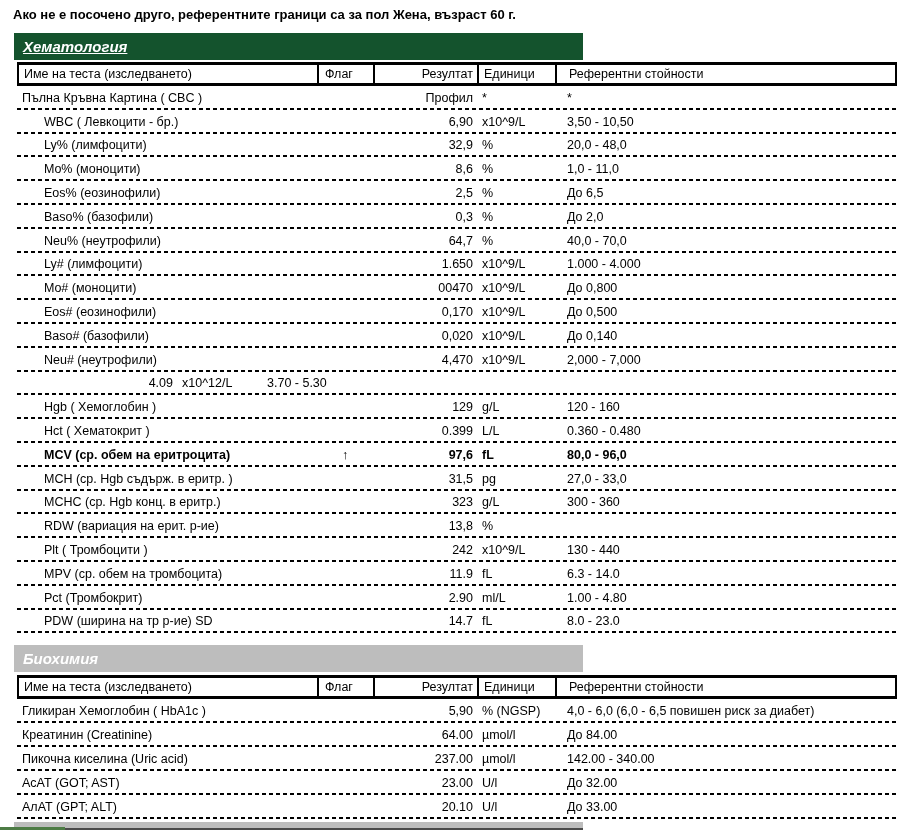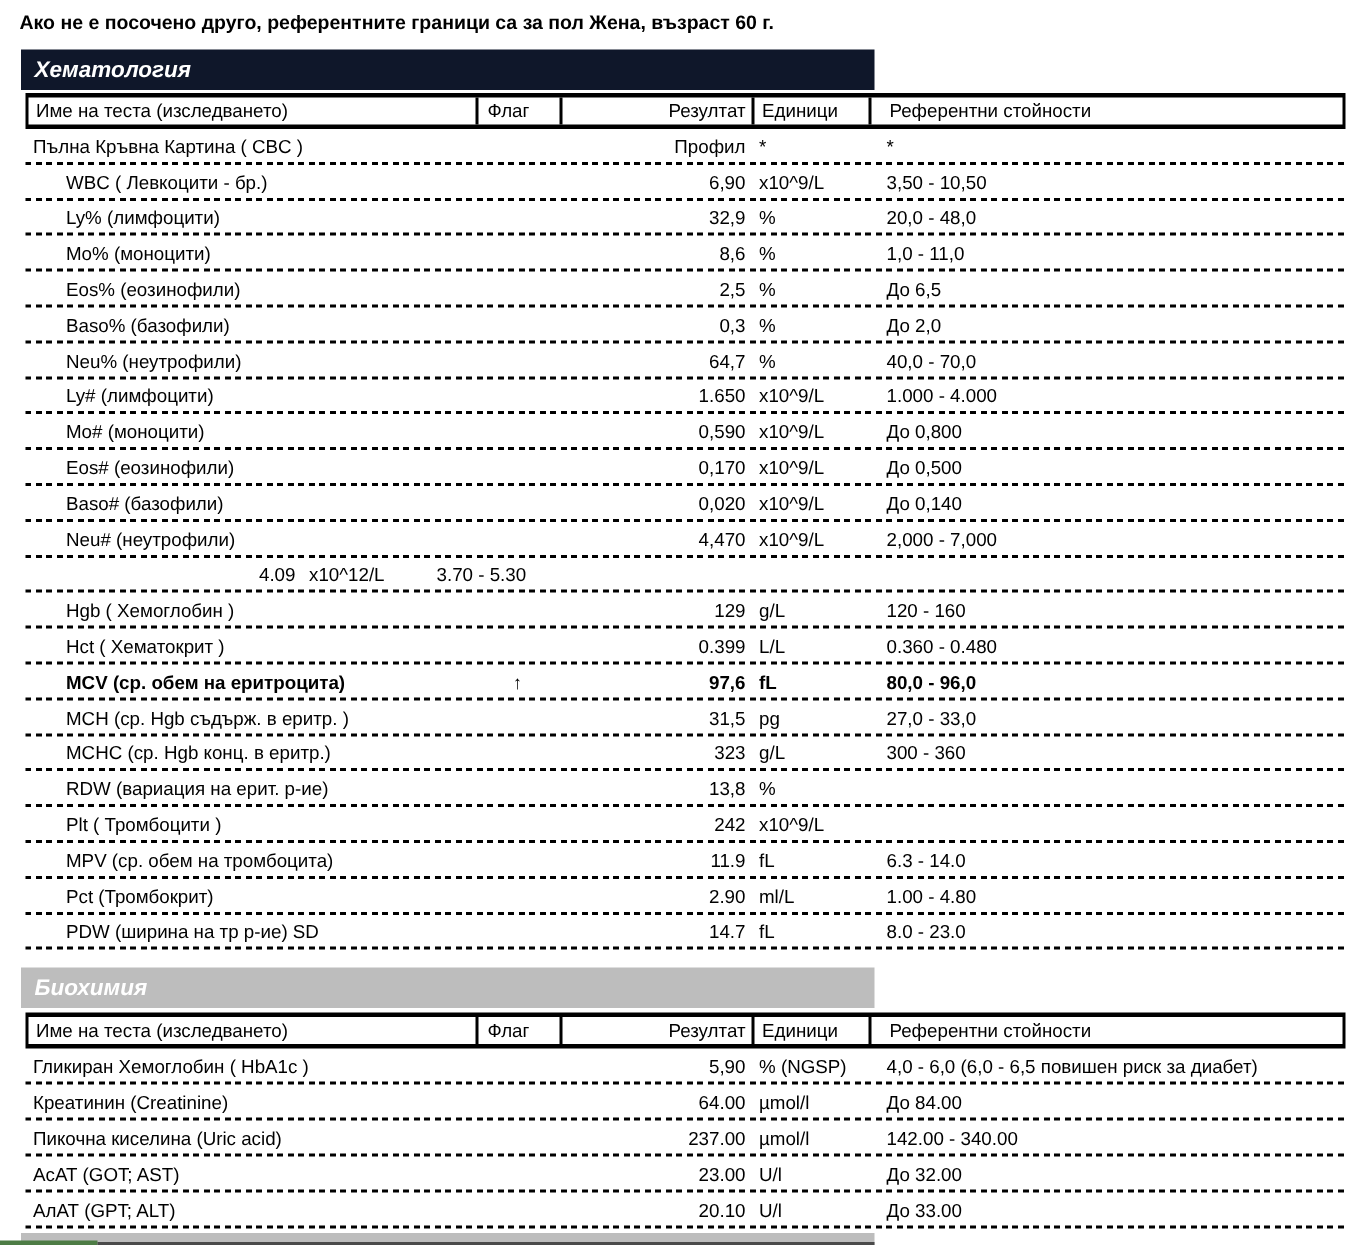--- a/index.html
+++ b/index.html
@@ -25,37 +25,37 @@
   .thead .c { display:flex; align-items:center; border-right:2px solid #000; }
   .thead .c:last-child { border-right:none; }
   .row {
     display:flex; align-items:center; font-size:12.5px; height:23.8px;
     background-image:repeating-linear-gradient(90deg,#000 0 4px,transparent 4px 7px);
     background-size:100% 2px; background-repeat:no-repeat; background-position:left bottom;
   }
   #tbl2 .row { height:24px; }
   .c.name   { width:300px; padding-left:5px;  }
   .c.flag   { width:56px;  padding-left:6px;  }
-  .c.result { width:128px; justify-content:flex-end; text-align:right; padding-right:4px; }
+  .c.result { width:104px; justify-content:flex-end; text-align:right; padding-right:4px; }
   .c.units  { width:78px;  padding-left:5px;  }
   .c.ref    { width:310px; padding-left:12px; }
   .row .c { display:block; overflow:hidden; white-space:nowrap; }
   .row .c.flag { text-align:center; padding-left:0; }
   .row .c.name.indent { padding-left:27px; }
   .row.bold { font-weight:bold; }
   .bottombar { position:absolute; left:14px; top:822px; width:569px; height:8px; }
   .greenline { position:absolute; left:0; top:827px; width:65px; height:3px; }
   .darkline  { position:absolute; left:65px; top:828px; width:518px; height:2px; background:#4a4a4a; }
 </style>
 </head>
 <body>
 
 <div class="note">Ако не е посочено друго, референтните граници са за  пол Жена, възраст 60 г.</div>
 
-<div class="secbar" id="bar1" style="background: #0f172a;">Хематология</div>
+<div class="secbar" id="bar1" style="background: #14532d; text-decoration: underline;">Хематология</div>
 
 <div class="tbl" id="tbl1">
   <div class="thead">
     <div class="c name">Име на теста (изследването)</div>
     <div class="c flag">Флаг</div>
     <div class="c result">Резултат</div>
     <div class="c units">Единици</div>
     <div class="c ref">Референтни стойности</div>
   </div>
   <div class="tbody">
@@ -111,21 +111,21 @@
       <div class="row">
         <div class="c name indent">Ly# (лимфоцити)</div>
         <div class="c flag"></div>
         <div class="c result">1.650</div>
         <div class="c units">x10^9/L</div>
         <div class="c ref">1.000 - 4.000</div>
       </div>
       <div class="row">
         <div class="c name indent">Mo# (моноцити)</div>
         <div class="c flag"></div>
-        <div class="c result">0,590</div>
+        <div class="c result">00470</div>
         <div class="c units">x10^9/L</div>
         <div class="c ref">До 0,800</div>
       </div>
       <div class="row">
         <div class="c name indent">Eos# (еозинофили)</div>
         <div class="c flag"></div>
         <div class="c result">0,170</div>
         <div class="c units">x10^9/L</div>
         <div class="c ref">До 0,500</div>
       </div>
@@ -188,20 +188,21 @@
         <div class="c name indent">RDW (вариация на ерит. р-ие)</div>
         <div class="c flag"></div>
         <div class="c result">13,8</div>
         <div class="c units">%</div>
       </div>
       <div class="row">
         <div class="c name indent">Plt ( Тромбоцити )</div>
         <div class="c flag"></div>
         <div class="c result">242</div>
         <div class="c units">x10^9/L</div>
+        <div class="c ref">130 - 440</div>
       </div>
       <div class="row">
         <div class="c name indent">MPV (ср. обем на тромбоцита)</div>
         <div class="c flag"></div>
         <div class="c result">11.9</div>
         <div class="c units">fL</div>
         <div class="c ref">6.3 - 14.0</div>
       </div>
       <div class="row">
         <div class="c name indent">Pct (Тромбокрит)</div>

